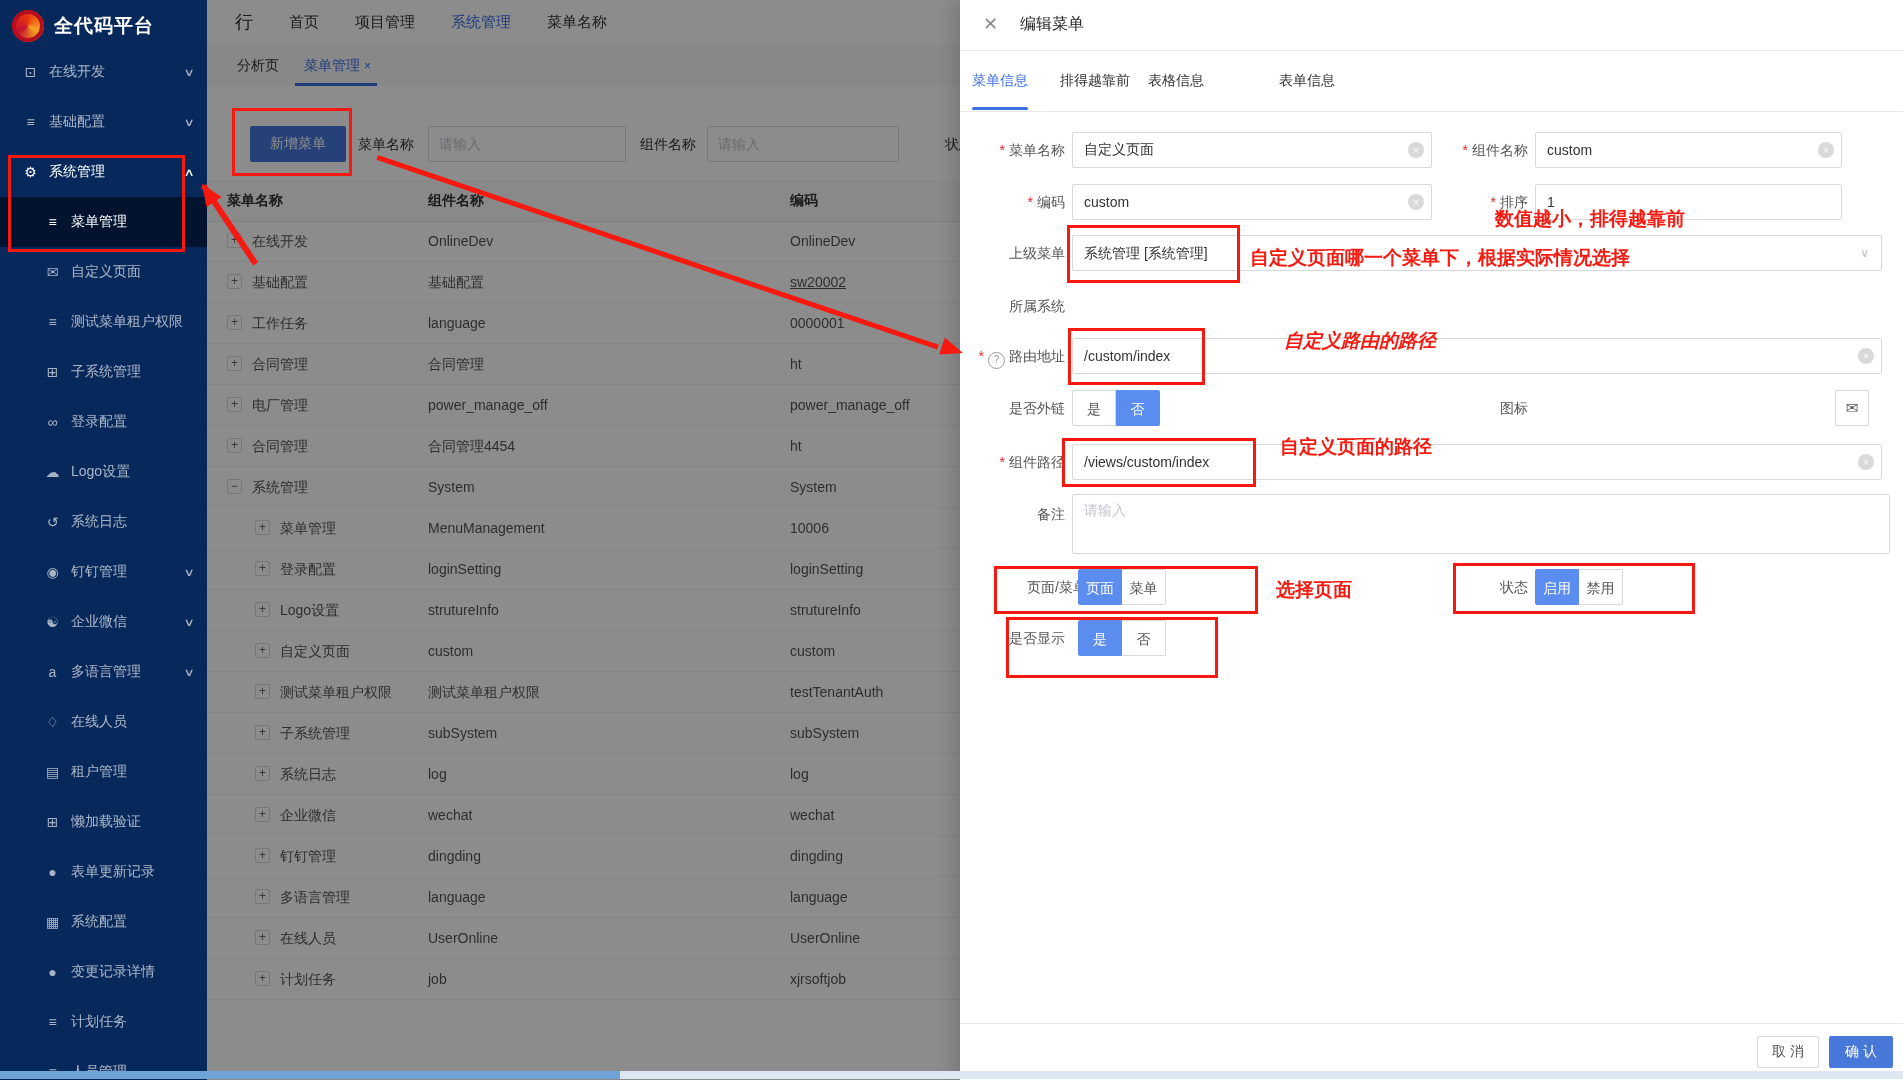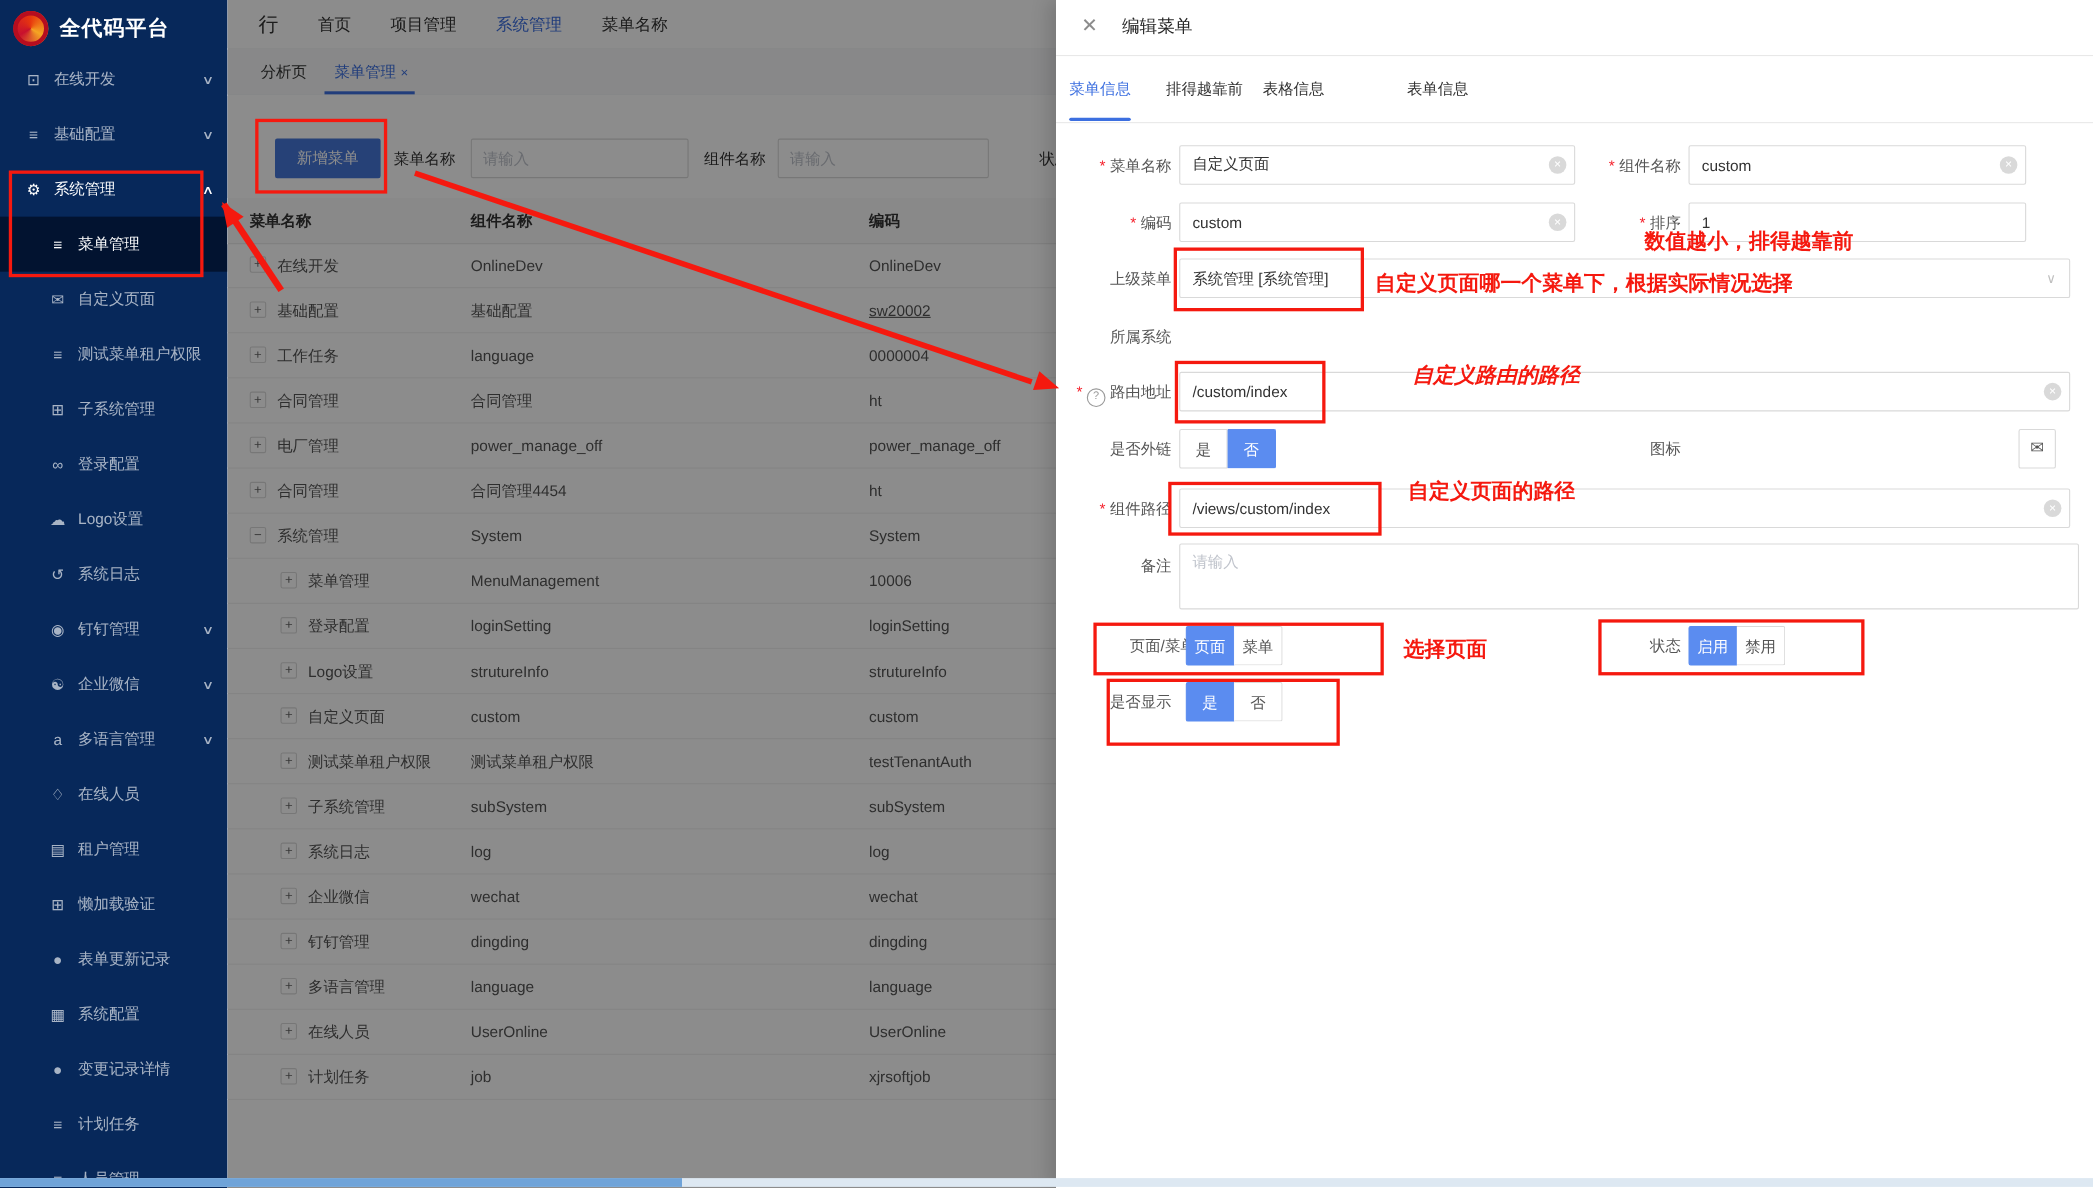--- a/index.html
+++ b/index.html
@@ -236,21 +236,21 @@
           <div class="trow">
             <span class="texp" style="left: 20px;">+</span>
             <span class="tname" style="left: 45px;">基础配置</span>
             <span class="tcomp" style="left: 221px;">基础配置</span>
             <span class="tcode" style="left: 583px; text-decoration: underline;">sw20002</span>
           </div>
           <div class="trow">
             <span class="texp" style="left: 20px;">+</span>
             <span class="tname" style="left: 45px;">工作任务</span>
             <span class="tcomp" style="left: 221px;">language</span>
-            <span class="tcode" style="left: 583px;">0000004</span>
+            <span class="tcode" style="left: 583px;">0000001</span>
           </div>
           <div class="trow">
             <span class="texp" style="left: 20px;">+</span>
             <span class="tname" style="left: 45px;">合同管理</span>
             <span class="tcomp" style="left: 221px;">合同管理</span>
             <span class="tcode" style="left: 583px;">ht</span>
           </div>
           <div class="trow">
             <span class="texp" style="left: 20px;">+</span>
             <span class="tname" style="left: 45px;">电厂管理</span>
@@ -414,20 +414,24 @@
         <span class="on">启用</span>
         <span>禁用</span>
       </span>
 
     <span class="frow-label" style="left:0;top:620px;width:105px;">是否显示</span>
     <span class="seg" style="left:118px;top:620px;">
         <span class="on">是</span>
         <span>否</span>
       </span>
 
+    <div class="dw-footer">
+      <button class="btn-cancel">取 消</button>
+      <button class="btn-confirm btn-primary">确 认</button>
+    </div>
   </div>
 
   <div class="anno">
     <div class="rbox" style="left:8px;top:155px;width:177px;height:97px;"></div>
     <div class="rbox" style="left:232px;top:108px;width:120px;height:68px;"></div>
     <div class="rbox" style="left:1067px;top:225px;width:173px;height:58px;"></div>
     <div class="rbox" style="left:1068px;top:328px;width:137px;height:57px;"></div>
     <div class="rbox" style="left:1062px;top:438px;width:194px;height:49px;"></div>
     <div class="rbox" style="left:994px;top:566px;width:264px;height:48px;"></div>
     <div class="rbox" style="left:1453px;top:563px;width:242px;height:51px;"></div>

